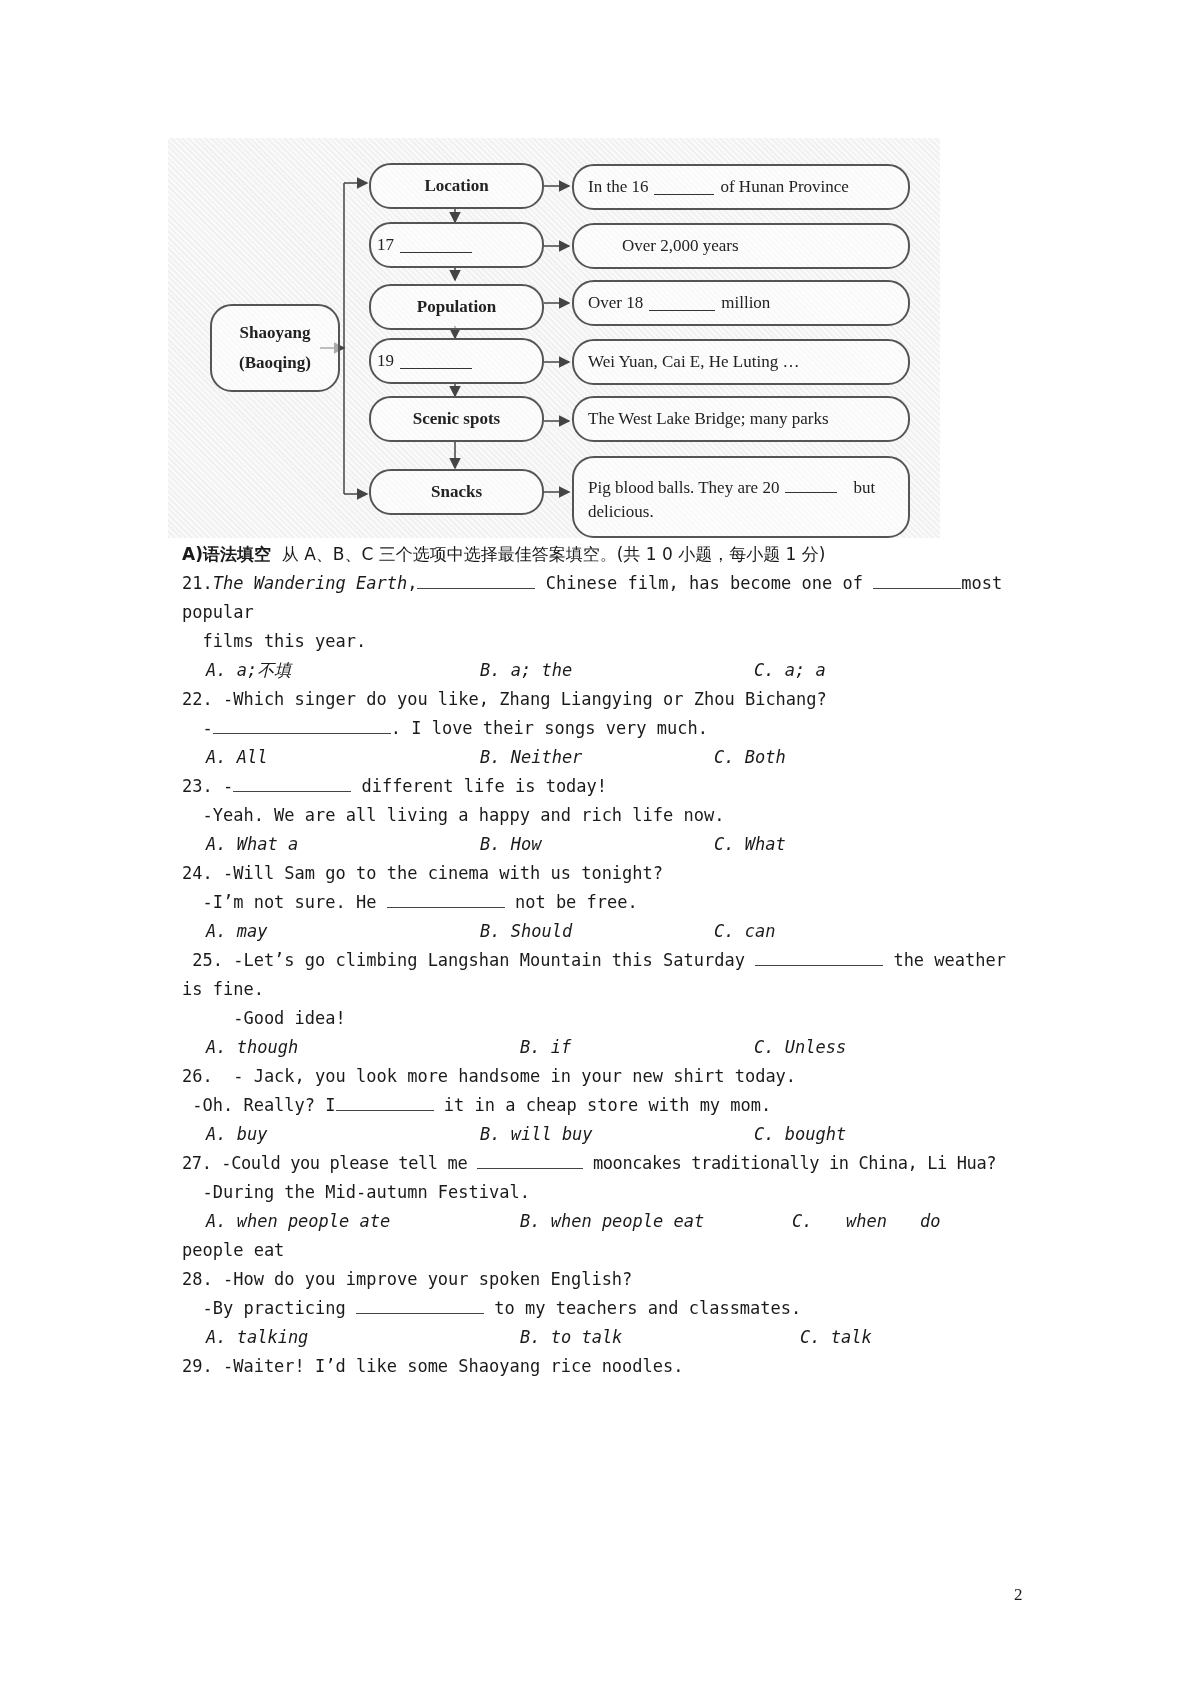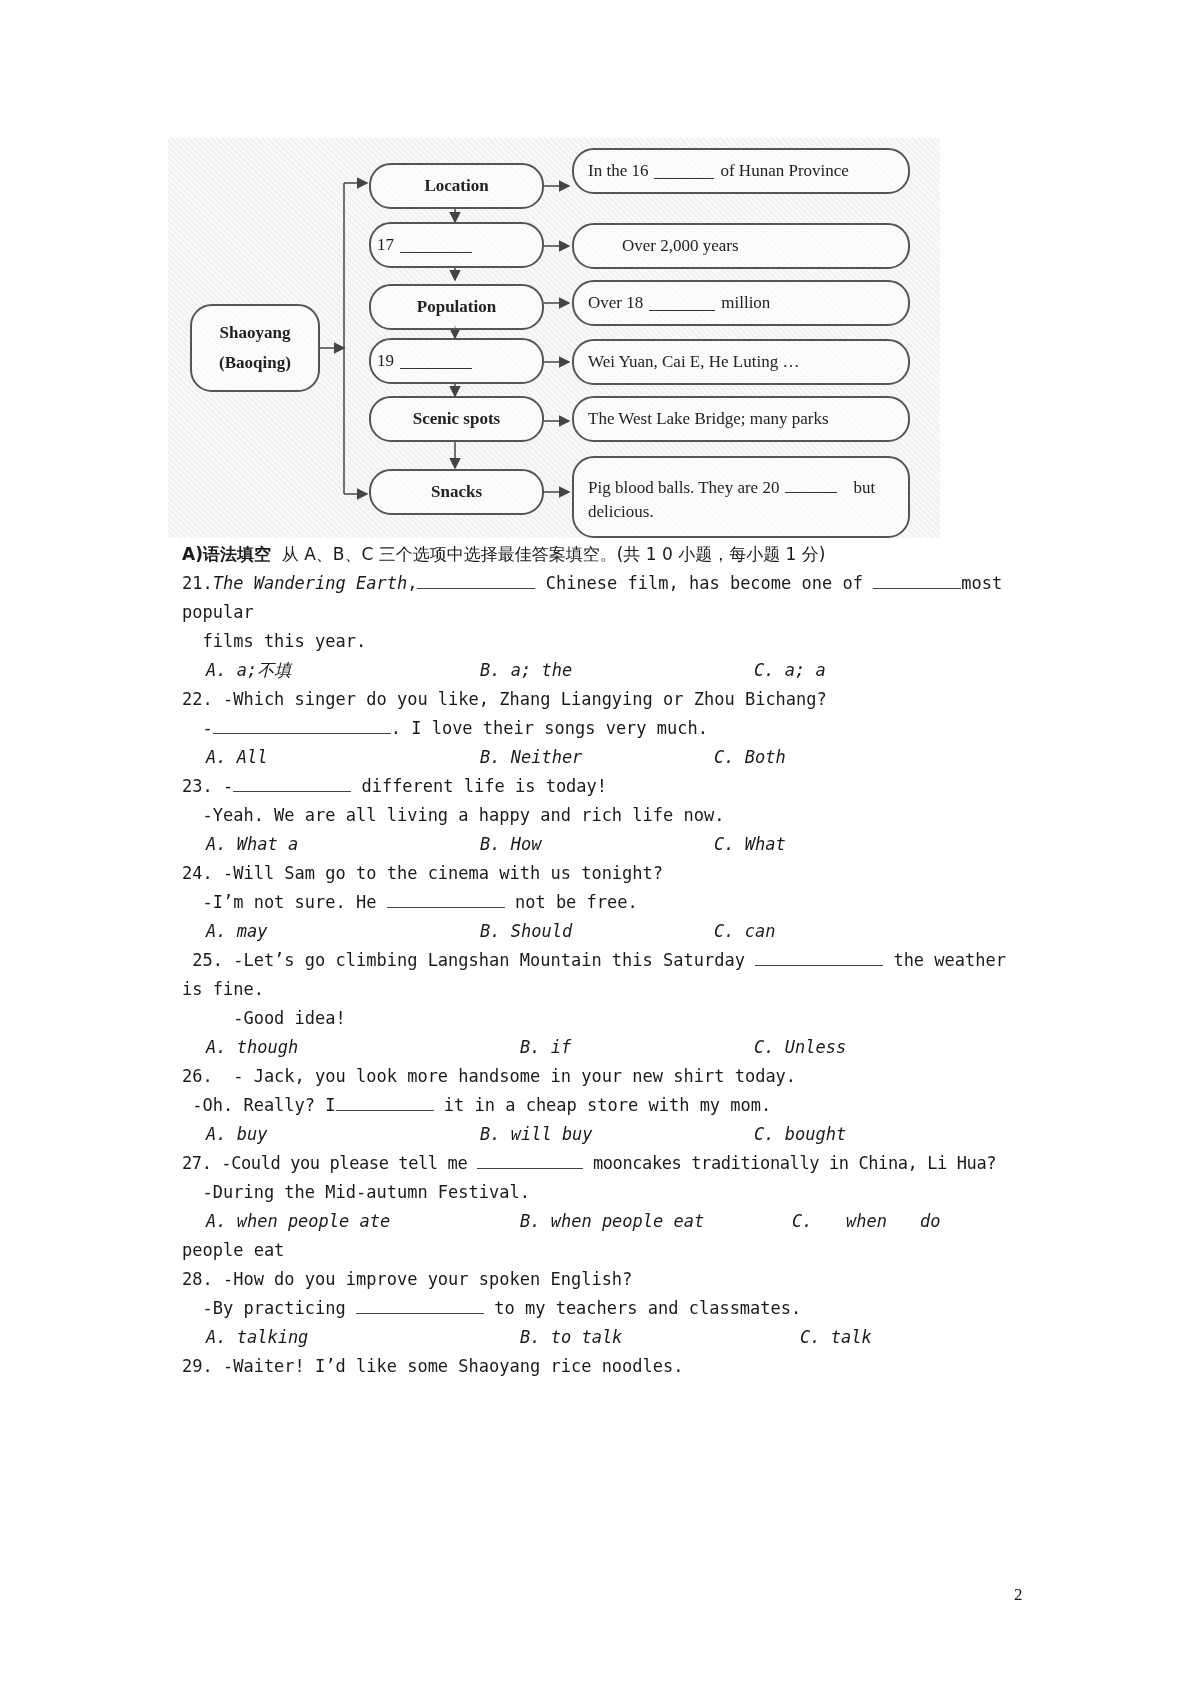--- a/index.html
+++ b/index.html
@@ -46,21 +46,21 @@
     <line x1="287" y1="246" x2="287" y2="258" stroke="#444" stroke-width="1.5" marker-end="url(#ah)"></line>
     <line x1="287" y1="304" x2="287" y2="330" stroke="#444" stroke-width="1.5" marker-end="url(#ah)"></line>
     <line x1="376" y1="48" x2="401" y2="48" stroke="#444" stroke-width="1.5" marker-end="url(#ah)"></line>
     <line x1="376" y1="108" x2="401" y2="108" stroke="#444" stroke-width="1.5" marker-end="url(#ah)"></line>
     <line x1="376" y1="165" x2="401" y2="165" stroke="#444" stroke-width="1.5" marker-end="url(#ah)"></line>
     <line x1="376" y1="224" x2="401" y2="224" stroke="#444" stroke-width="1.5" marker-end="url(#ah)"></line>
     <line x1="376" y1="283" x2="401" y2="283" stroke="#444" stroke-width="1.5" marker-end="url(#ah)"></line>
     <line x1="376" y1="354" x2="401" y2="354" stroke="#444" stroke-width="1.5" marker-end="url(#ah)"></line>
   </svg>
 
-  <div class="box root" style="flex-direction:column;font-weight:bold;">
+  <div class="box root" style="flex-direction:column;font-weight:bold;margin-left:20px;">
     <span>Shaoyang</span>
     <span>(Baoqing)</span>
   </div>
 
   <div class="box cat center" style="top:25px;">
       <span>Location</span>
     </div>
   <div class="box cat left" style="top:84px;">
       <span>17</span>
       <span class="blank" style="width:72px;"></span>
@@ -72,21 +72,21 @@
       <span>19</span>
       <span class="blank" style="width:72px;"></span>
     </div>
   <div class="box cat center" style="top:258px;">
       <span>Scenic spots</span>
     </div>
   <div class="box cat center" style="top:331px;">
       <span>Snacks</span>
     </div>
 
-  <div class="box det" style="top:10px;align-items:center;">
+  <div class="box det" style="top:26px;align-items:center;">
       <span>In the 16</span>
       <span class="blank"></span>
       <span>of Hunan Province</span>
     </div>
   <div class="box det" style="top:85px;padding-left:48px;">
       <span>Over 2,000 years</span>
     </div>
   <div class="box det" style="top:142px;">
       <span>Over 18</span>
       <span class="blank" style="width:66px;"></span>

